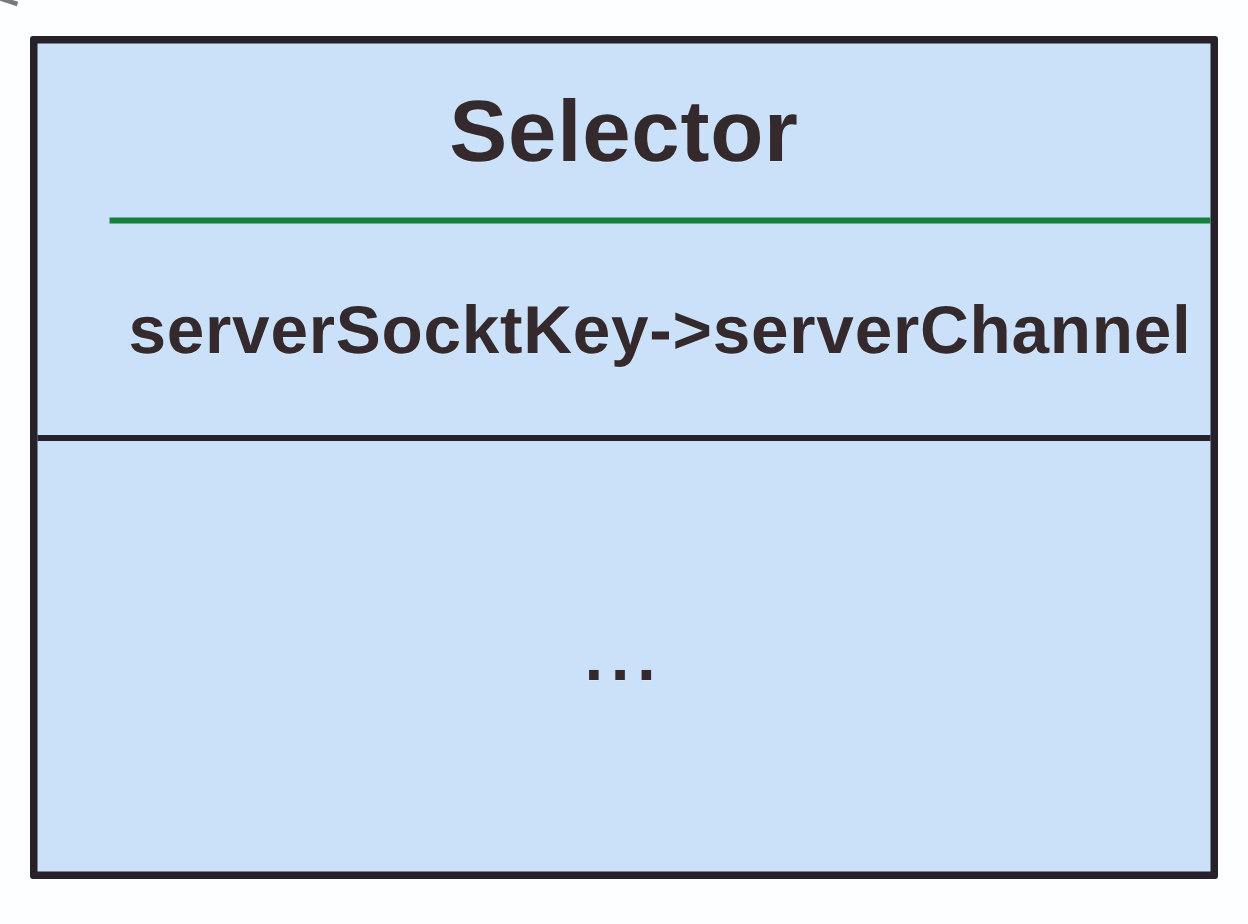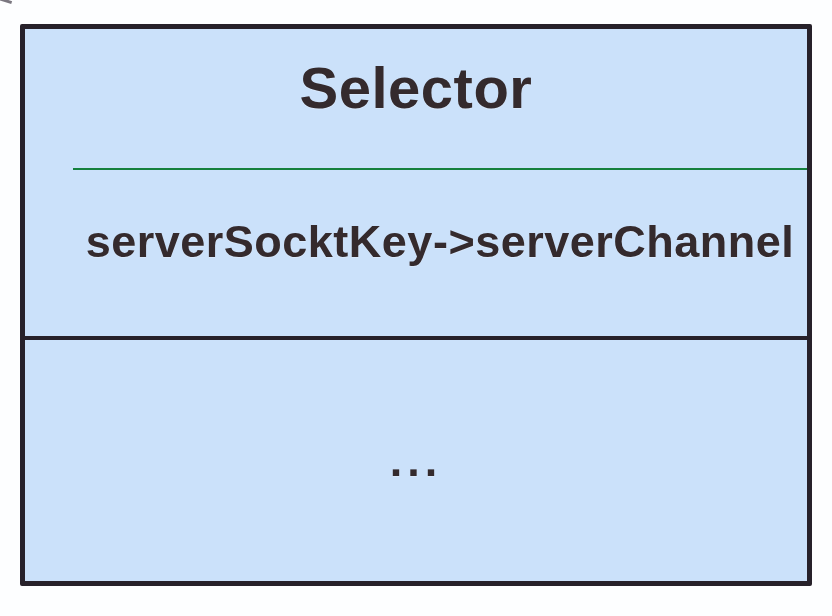--- a/index.html
+++ b/index.html
@@ -35,41 +35,40 @@
     position: absolute;
     left: 20px;
     top: 24px;
     width: 792px;
     height: 562px;
     background: #cbe1fa;
     border: 5px solid #27212a;
     border-radius: 2px;
     display: flex;
     flex-direction: column;
-    gap: 23px;
   }
 
   .row {
     display: flex;
     align-items: center;
     justify-content: center;
     color: #342a2d;
     font-weight: 700;
     text-shadow: 0 1px 0 rgba(255,255,255,0.25);
     white-space: nowrap;
   }
 
   .row-title {
     height: 116px;
     font-size: 58px;
     letter-spacing: 0.5px;
   }
 
   .row-entry {
-    border-top: 2px solid #15803d;
+    border-top: 4px solid #15803d;
     font-size: 45px;
     letter-spacing: 0.5px;
     margin-left: 48px;
   }
 
   .row-entry-1 { height: 145px; }
   .row-entry-2 { height: 146px; }
 
   .row-more {
     border-top: 4px solid #27212a;

